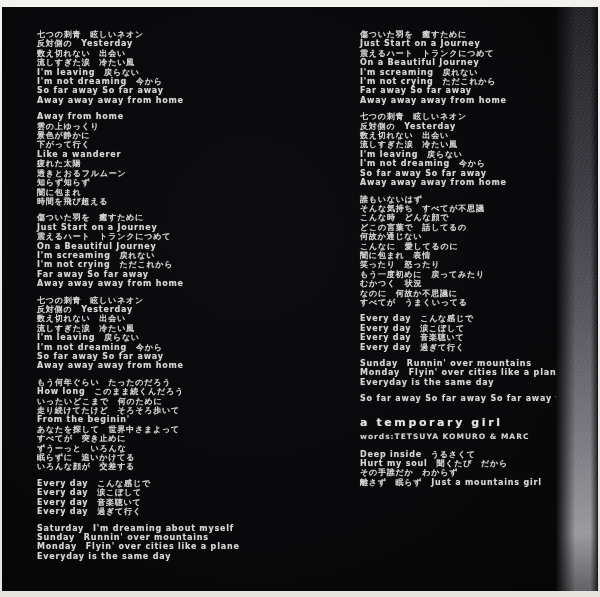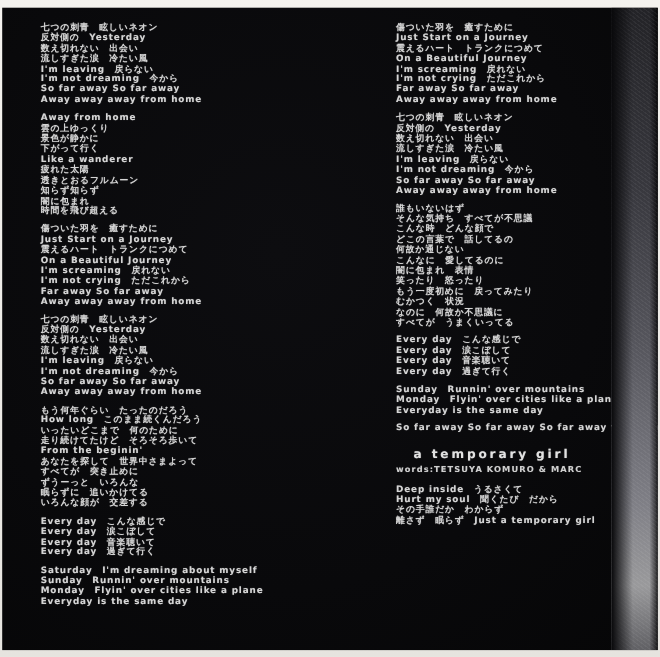--- a/index.html
+++ b/index.html
@@ -21,42 +21,41 @@
   }
   
   .page-curl{
     position:absolute;top:0;right:0;width:42px;height:100%;
     background:
       linear-gradient(to right, rgba(9,9,11,1) 0%, rgba(9,9,11,0) 46%),
       repeating-linear-gradient(37deg, rgba(255,255,255,0.05) 0 1px, rgba(0,0,0,0) 1px 3px),
       linear-gradient(to right, rgba(0,0,0,0) 0%, rgba(0,0,0,0) 82%, rgba(0,0,0,0.55) 95%, rgba(0,0,0,0.85) 100%),
       linear-gradient(to bottom, #232327 0%, #38383e 28%, #55555c 52%, #7d7d84 76%, #9a9a9c 90%, #606064 100%);
   }
-  .col{position:absolute;top:13px;}
+  .col{position:absolute;top:23px;}
   .col-left{left:35px;width:300px;}
   .col-right{left:358px;width:235px;}
   .lyric-block{margin-bottom:7px;}
   .lyric-line{
     font-size:8px;
     line-height:9.4px;
     letter-spacing:0.8px;
     color:#d5d5d5;
     white-space:pre;
     font-weight:bold;
     text-shadow:0 0 1px rgba(210,210,210,0.45);
   }
   .song-header{margin:12px 0 9px 0;}
   .song-title{
     font-size:11px;
     font-weight:bold;
     letter-spacing:2.6px;
     color:#e2e2e2;
     white-space:pre;
     text-shadow:0 0 1px rgba(220,220,220,0.5);
-    margin-left:16px;
   }
   .song-credit{
     margin-top:3px;
     font-size:7.5px;
     font-weight:bold;
     letter-spacing:1px;
     color:#cfcfcf;
     white-space:pre;
     text-shadow:0 0 1px rgba(200,200,200,0.4);
   }
@@ -191,20 +190,20 @@
       <div class="song-header">
         <div class="song-title">a temporary girl</div>
         <div class="song-credit">words:TETSUYA KOMURO &amp; MARC</div>
       </div>
 
       <div id="col-right-bottom">
           <div class="lyric-block">
             <div class="lyric-line">Deep inside　うるさくて</div>
             <div class="lyric-line">Hurt my soul　聞くたび　だから</div>
             <div class="lyric-line">その手誰だか　わからず</div>
-            <div class="lyric-line">離さず　眠らず　Just a temporary girl</div>
+            <div class="lyric-line">離さず　眠らず　Just a mountains girl</div>
           </div>
         </div>
     </div>
 
     <div class="page-curl"></div>
   </div>
 </div>
 
 </body></html>

